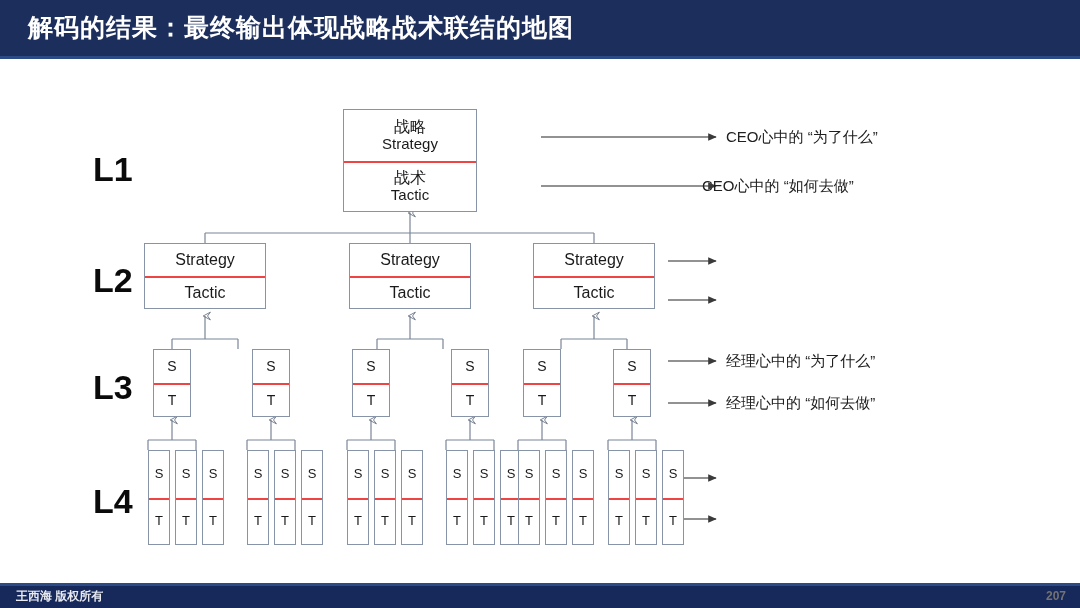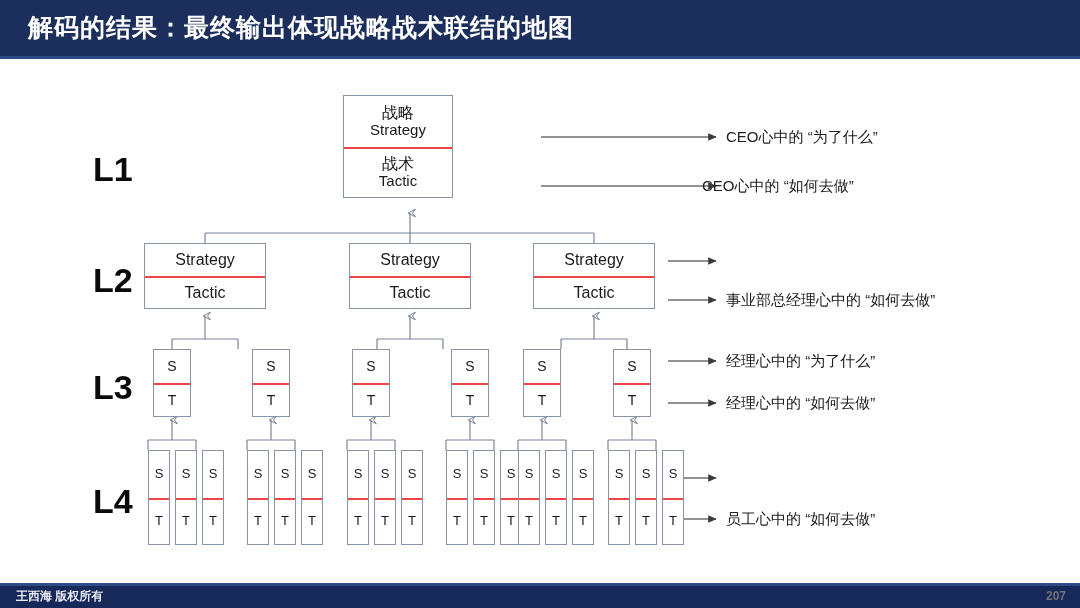--- a/index.html
+++ b/index.html
@@ -64,21 +64,21 @@
     align-items: center;
     justify-content: center;
     color: #1a1a1a;
     line-height: 1.12;
     text-align: center;
   }
   .node .cell.bottom {
     border-top: 2px solid #ef4444;
   }
   
-  .node-l1 { left: 343px; top: 95px; width: 110px; height: 103px; }
+  .node-l1 { left: 343px; top: 109px; width: 134px; height: 103px; }
   .node-l1 .cell { font-size: 15px; }
   .node-l1 .cell .cn { font-size: 16px; }
   
   .node-l2 { width: 122px; height: 66px; top: 243px; }
   .node-l2 .cell { font-size: 16px; }
   
   .node-l3 { width: 38px; height: 68px; top: 349px; }
   .node-l3 .cell { font-size: 14px; }
   
   .node-l4 { width: 22px; height: 95px; top: 450px; }
@@ -353,24 +353,22 @@
     <div class="cell">S</div>
     <div class="cell bottom">T</div>
   </div>
   <div class="node node-l4" style="left:662px;">
     <div class="cell">S</div>
     <div class="cell bottom">T</div>
   </div>
 
   <div class="annot" style="left:726px; top:128px;">CEO心中的 “为了什么”</div>
   <div class="annot" style="left:702px; top:177px;">CEO心中的 “如何去做”</div>
-  <div class="annot" style="left:726px; top:291px;">事业部总经理心中的 “如何去做”</div>
   <div class="annot" style="left:726px; top:352px;">经理心中的 “为了什么”</div>
   <div class="annot" style="left:726px; top:394px;">经理心中的 “如何去做”</div>
-  <div class="annot" style="left:726px; top:510px;">员工心中的 “如何去做”</div>
 
 
   <div class="footer-accent"></div>
   <div class="footerbar"></div>
   <div class="copyright">王西海 版权所有</div>
   <div class="page-num">207</div>
 
 </div>
 
 </body></html>

